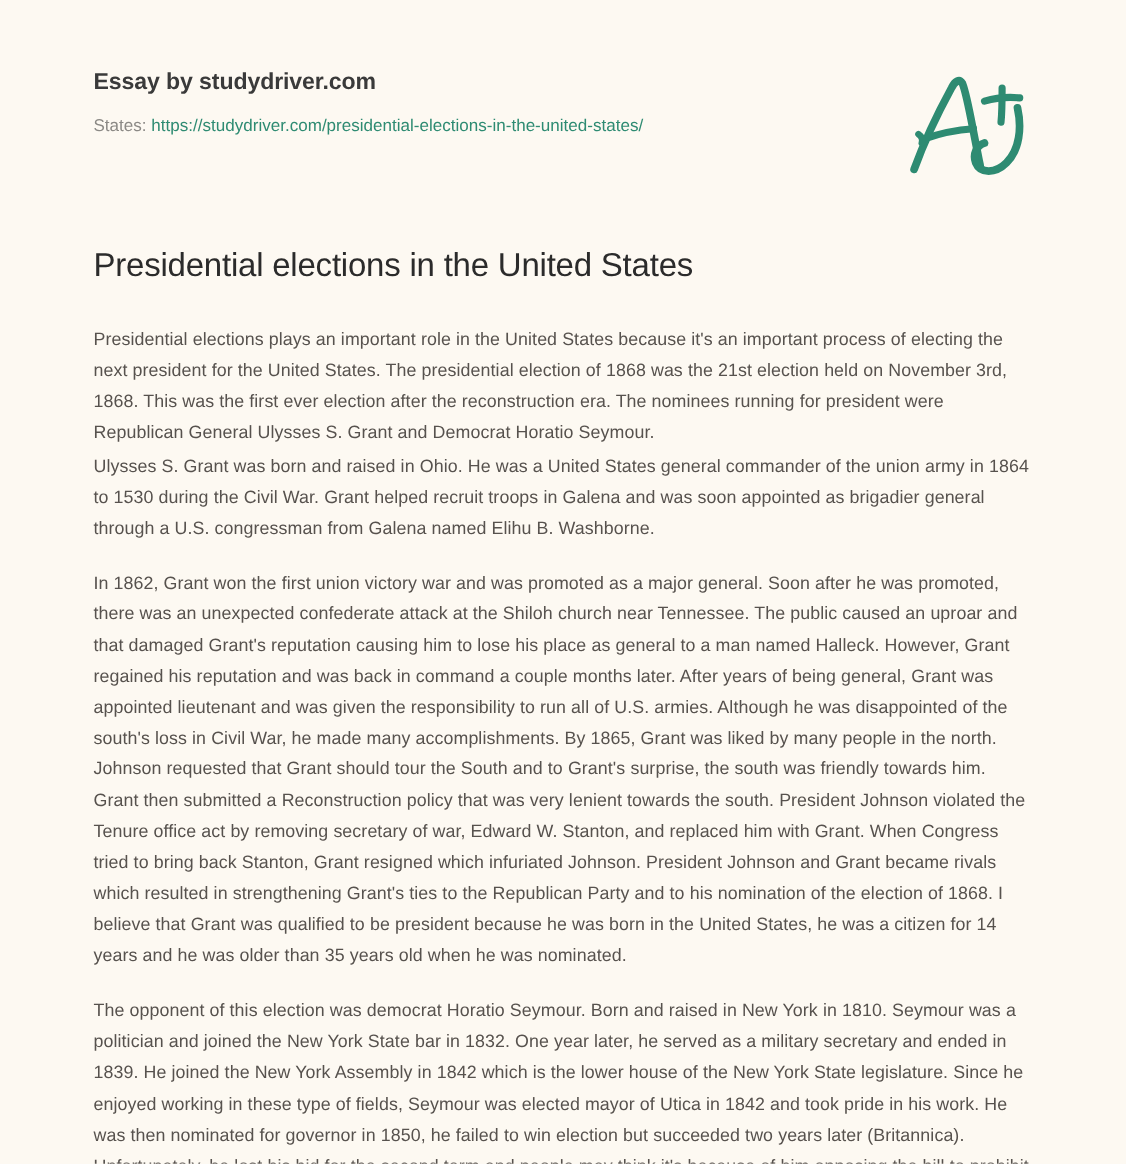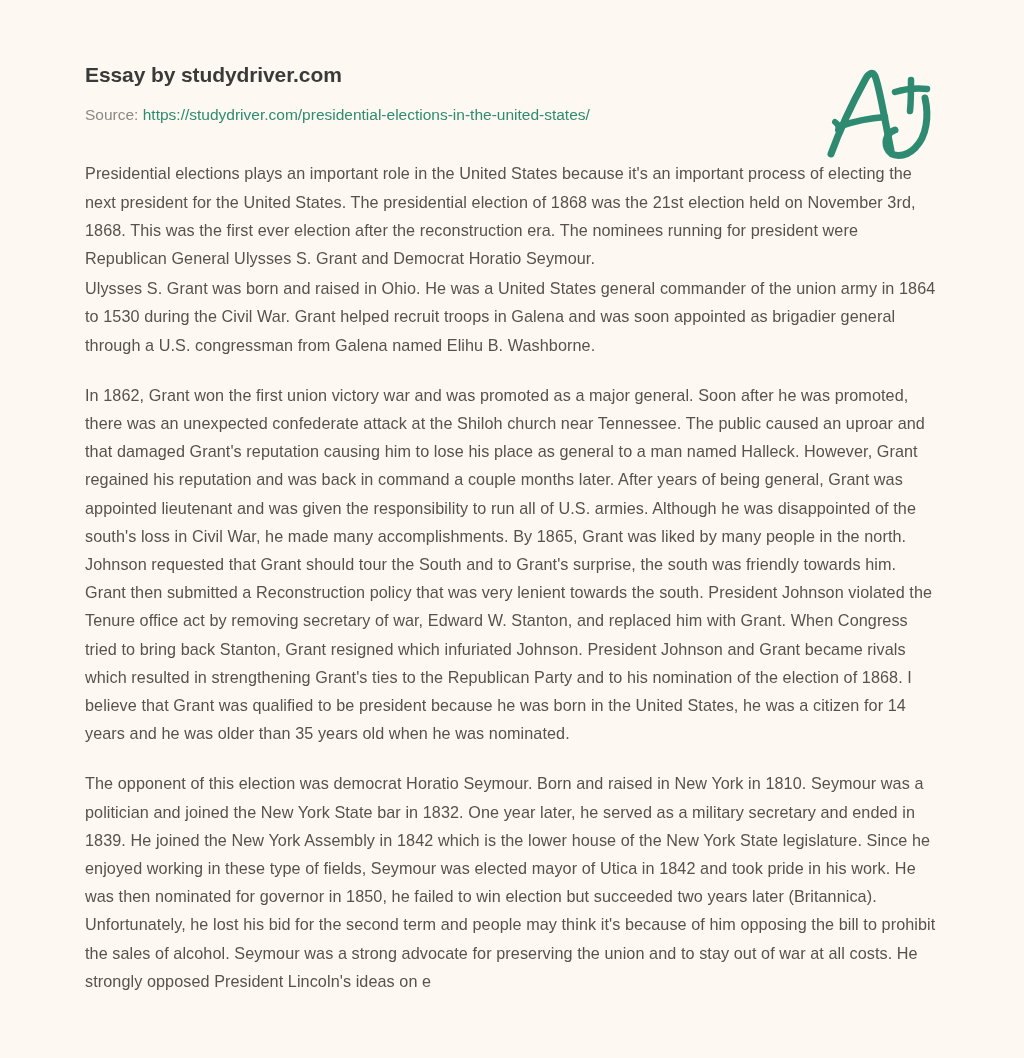--- a/index.html
+++ b/index.html
@@ -113,21 +113,21 @@
 <body>
 
 <div class="page">
 
   <div class="header">
 
     <div class="header-text">
       <div class="byline">Essay by studydriver.com</div>
 
       <div class="source-line">
-        <span class="source-label">Source:</span>
+        <span class="source-label">States:</span>
         <a class="source-url" href="#">https://studydriver.com/presidential-elections-in-the-united-states/</a>
       </div>
     </div>
 
     <div class="logo">
       <svg viewBox="0 0 120 110" xmlns="http://www.w3.org/2000/svg" fill="none" stroke="#2e8b72" stroke-linecap="round" stroke-linejoin="round">
 
         <path d="M12 96 C 20 74, 34 44, 46 22 C 49 16, 53 13, 56 18 C 60 28, 64 52, 68 72 C 70 82, 71 88, 72 92" stroke-width="7"></path>
 
         <path d="M22 68 C 36 63, 52 60, 66 59" stroke-width="6.5"></path>
@@ -137,20 +137,21 @@
         <path d="M92 22 C 92 34, 92 44, 91 53" stroke-width="6.5"></path>
 
         <path d="M76 34 C 86 31, 98 30, 108 31" stroke-width="6.5"></path>
 
         <path d="M106 40 C 110 58, 108 78, 96 90 C 86 100, 72 100, 68 90 C 65 82, 69 74, 76 72" stroke-width="7"></path>
       </svg>
     </div>
 
   </div>
 
+  <h1 class="doc-title">Presidential elections in the United States</h1>
 
   <div class="article">
     <p class="tight">Presidential elections plays an important role in the United States because it's an important process of electing the next president for the United States. The presidential election of 1868 was the 21st election held on November 3rd, 1868. This was the first ever election after the reconstruction era. The nominees running for president were Republican General Ulysses S. Grant and Democrat Horatio Seymour.</p>
     <p>Ulysses S. Grant was born and raised in Ohio. He was a United States general commander of the union army in 1864 to 1530 during the Civil War. Grant helped recruit troops in Galena and was soon appointed as brigadier general through a U.S. congressman from Galena named Elihu B. Washborne.</p>
     <p>In 1862, Grant won the first union victory war and was promoted as a major general. Soon after he was promoted, there was an unexpected confederate attack at the Shiloh church near Tennessee. The public caused an uproar and that damaged Grant's reputation causing him to lose his place as general to a man named Halleck. However, Grant regained his reputation and was back in command a couple months later. After years of being general, Grant was appointed lieutenant and was given the responsibility to run all of U.S. armies. Although he was disappointed of the south's loss in Civil War, he made many accomplishments. By 1865, Grant was liked by many people in the north. Johnson requested that Grant should tour the South and to Grant's surprise, the south was friendly towards him. Grant then submitted a Reconstruction policy that was very lenient towards the south. President Johnson violated the Tenure office act by removing secretary of war, Edward W. Stanton, and replaced him with Grant. When Congress tried to bring back Stanton, Grant resigned which infuriated Johnson. President Johnson and Grant became rivals which resulted in strengthening Grant's ties to the Republican Party and to his nomination of the election of 1868. I believe that Grant was qualified to be president because he was born in the United States, he was a citizen for 14 years and he was older than 35 years old when he was nominated.</p>
     <p class="truncated">The opponent of this election was democrat Horatio Seymour. Born and raised in New York in 1810. Seymour was a politician and joined the New York State bar in 1832. One year later, he served as a military secretary and ended in 1839. He joined the New York Assembly in 1842 which is the lower house of the New York State legislature. Since he enjoyed working in these type of fields, Seymour was elected mayor of Utica in 1842 and took pride in his work. He was then nominated for governor in 1850, he failed to win election but succeeded two years later (Britannica). Unfortunately, he lost his bid for the second term and people may think it's because of him opposing the bill to prohibit the sales of alcohol. Seymour was a strong advocate for preserving the union and to stay out of war at all costs. He strongly opposed President Lincoln's ideas on e</p>
   </div>
 
 </div>
 

